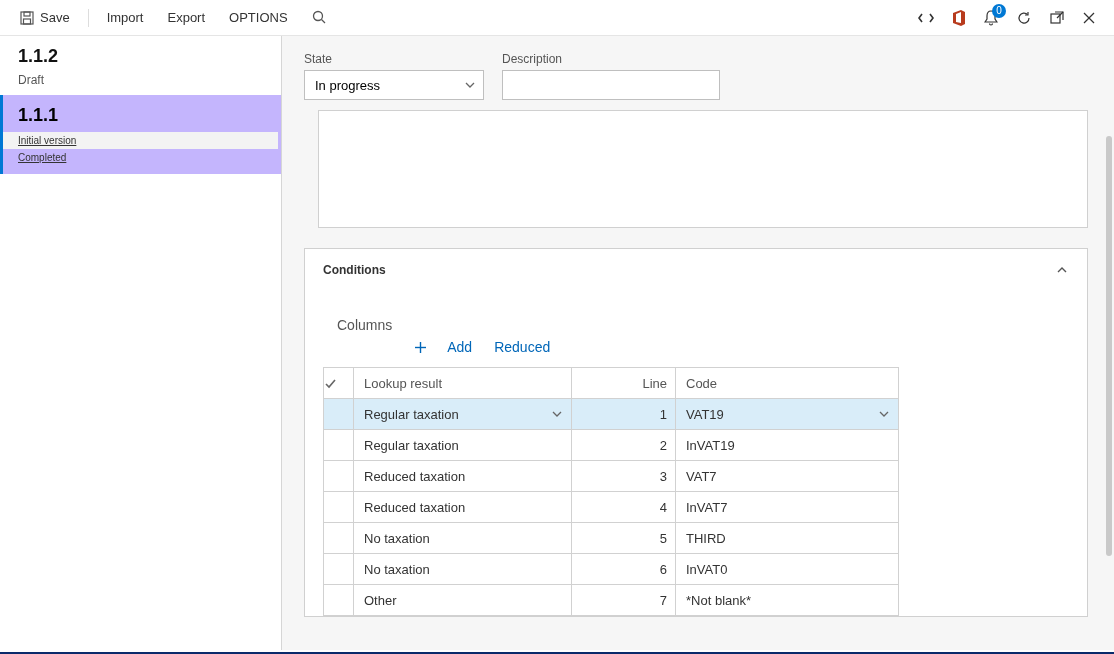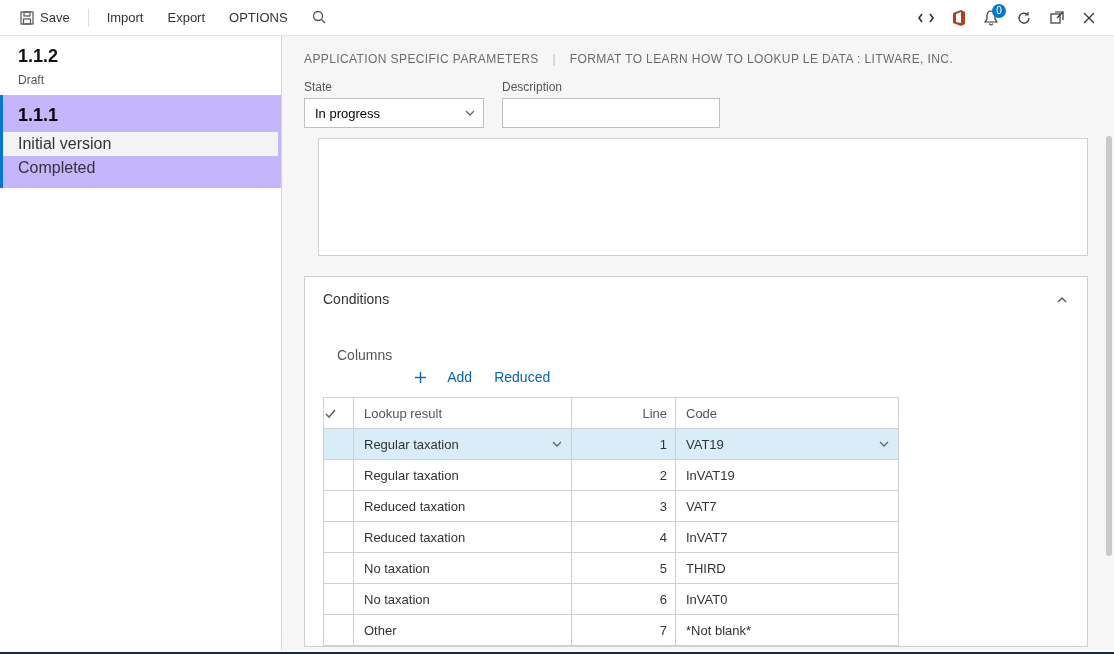--- a/index.html
+++ b/index.html
@@ -17,42 +17,42 @@
 
 .main { display: flex; height: calc(654px - 40px); }
 
 
 .sidebar { width: 282px; border-right: 1px solid #d6d6d6; background: #fff; }
 .sb-item { padding: 10px 18px 8px 18px; }
 .sb-item .ver { font-size: 18px; font-weight: 600; color: #111; margin-bottom: 6px; }
 .sb-item .status { font-size: 12px; color: #555; }
 .sb-item.selected { background: #c4b5fd; border-left: 3px solid #0078d4; padding-left: 15px; }
 .sb-item.selected .ver { color: #000; }
-.sb-row { font-size: 16px; padding: 3px 0; }
+.sb-row { font-size: 10px; padding: 3px 0; text-decoration: underline; }
 .sb-alt { background: #f3f3f3; margin: 2px -15px 0 -15px; padding: 3px 15px; }
 
 
 .content { flex: 1; background: #f6f6f6; padding: 16px 22px 0 22px; overflow: hidden; position: relative; }
 .breadcrumb { font-size: 12px; letter-spacing: 0.4px; color: #6b6b6b; margin-bottom: 14px; }
 .breadcrumb .sep { margin: 0 10px; color: #bbb; }
 
 .form-row { display: flex; gap: 18px; margin-bottom: 6px; }
 .field { display: flex; flex-direction: column; }
 .field label { font-size: 12px; color: #555; margin-bottom: 4px; }
 .select-box { position: relative; }
 .select-box input, .text-input { height: 30px; border: 1px solid #bfbfbf; background: #fff; padding: 0 28px 0 10px; font-size: 13px; width: 180px; }
 .text-input { width: 218px; padding: 0 10px; }
 .chev { position: absolute; right: 8px; top: 50%; transform: translateY(-50%); pointer-events: none; }
 
 
 .big-box { border: 1px solid #d0d0d0; background: #fff; height: 118px; margin-top: 10px; margin-left: 14px; margin-right: 4px; }
 
 
 .panel { border: 1px solid #d0d0d0; background: #fff; margin-top: 20px; margin-right: 4px; }
-.panel-header { display: flex; align-items: flex-end; padding: 14px 18px; font-weight: 400; font-size: 14px; }
+.panel-header { display: flex; align-items: flex-end; padding: 14px 18px; font-weight: 700; font-size: 12px; }
 .panel-header .caret { margin-left: auto; }
 
 .panel-toolbar { display: flex; align-items: center; gap: 22px; padding: 4px 32px 12px 32px; font-size: 14px; }
 .pt-link { color: #0066b8; cursor: pointer; display: flex; align-items: center; gap: 20px; margin-top: 44px; }
 .pt-label { color: #555; }
 
 
 .grid-wrapper { padding: 0 18px 0 18px; }
 .grid { border: 1px solid #c7c7c7; border-collapse: collapse; width: 100%; max-width: 576px; table-layout: fixed; }
 .grid th, .grid td { border: 1px solid #d1d1d1; font-size: 13px; height: 31px; text-align: left; }
@@ -155,25 +155,20 @@
     </div>
     <div class="sb-item selected">
       <div class="ver">1.1.1</div>
       <div class="sb-row sb-alt">Initial version</div>
       <div class="sb-row">Completed</div>
     </div>
   </div>
 
   <div class="content">
 
-    <div class="breadcrumb">
-      <span>APPLICATION SPECIFIC PARAMETERS</span>
-      <span class="sep">|</span>
-      <span>FORMAT TO LEARN HOW TO LOOKUP LE DATA : LITWARE, INC.</span>
-    </div>
 
     <div class="form-row">
       <div class="field">
         <label>State</label>
         <div class="select-box">
           <input type="text" readonly="" value="In progress" style="">
           <span class="chev">
             <svg width="12" height="12" viewBox="0 0 12 12" fill="none" stroke="#666" stroke-width="1.3">
                 <path d="M2 4 L6 8 L10 4"></path>
               </svg>

